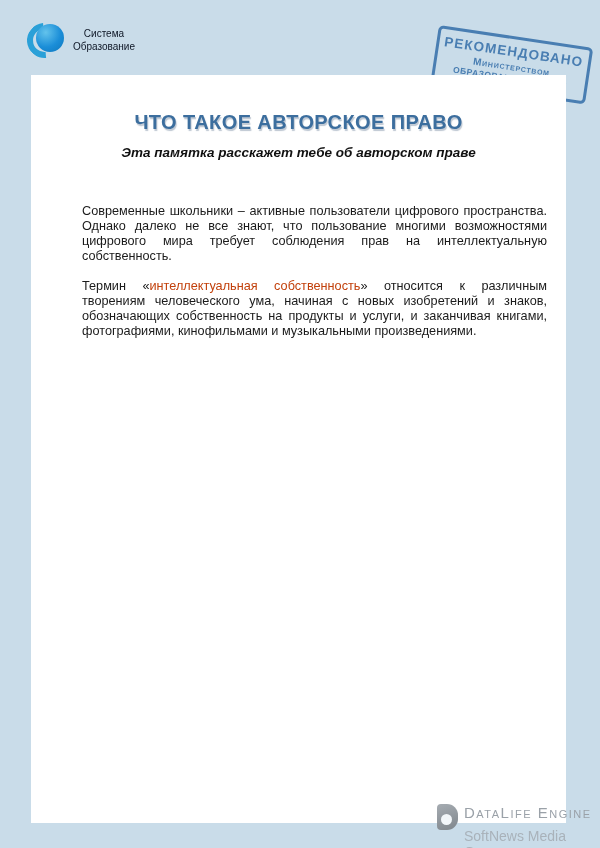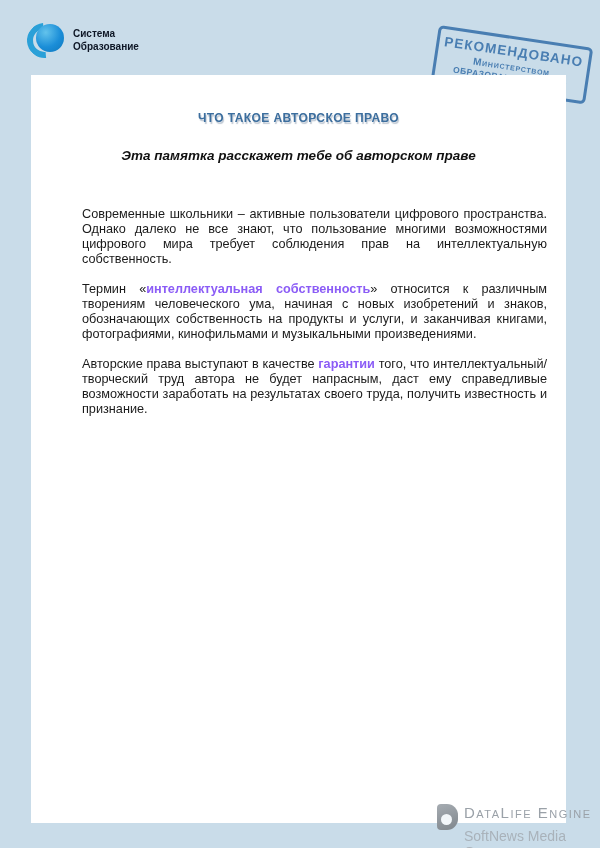--- a/index.html
+++ b/index.html
@@ -17,51 +17,51 @@
   .crescent {
     position:absolute; left:0; top:2px; width:23px; height:23px;
     border:6px solid #2aa0d8; border-radius:50%;
     border-top-color:transparent; border-right-color:transparent;
     transform:rotate(40deg);
   }
   .sphere {
     position:absolute; left:9px; top:3px; width:28px; height:28px; border-radius:50%;
     background:radial-gradient(circle at 35% 30%, #63c3ec, #1b8ed8 55%, #0d77bd);
   }
-  .brand-text { font-size:10px; font-weight:bold; color:#0e1726; line-height:1.3; }
+  .brand-text { font-size:10px; font-weight:normal; color:#0e1726; line-height:1.3;text-align:center; }
 
   
   .stamp {
     position:absolute; left:439px; top:25px; width:142px;
     padding:5px 4px 7px;
     border:3.5px solid #4077ae; border-radius:5px;
     transform:rotate(8.5deg); transform-origin:left top;
     text-align:center; color:#4077ae; opacity:0.93;
   }
   .stamp-l1 { font-size:13.5px; font-weight:bold; letter-spacing:1.1px; white-space:nowrap; }
   .stamp-l2 { font-size:10px; font-weight:bold; font-variant:small-caps; letter-spacing:0.8px; margin-top:2px; }
   .stamp-l3 { font-size:8.5px; font-weight:bold; letter-spacing:0.5px; margin-top:1px; white-space:nowrap; }
 
   
   .sheet { position:absolute; left:31px; top:75px; width:535px; height:748px; background:#ffffff; }
   .title {
     margin:36px 0 0; text-align:center;
-    font-size:12px; font-weight:bold; color:#3c6e9e; letter-spacing:0.4px;
+    font-size:20px; font-weight:bold; color:#3c6e9e; letter-spacing:0.4px;
     text-shadow:1px 1.5px 1px rgba(70,95,125,0.35);
   }
   .subtitle {
-    margin-top:23px; text-align:center;
+    margin-top:11px; text-align:center;
     font-style:italic; font-weight:bold; font-size:13.5px; color:#111111;
   }
   .bodytext { margin:44px 19px 0 51px; }
   .para {
     margin:0 0 15px; font-size:12.7px; line-height:15px; color:#1b1b1b;
     text-align:justify; text-align-last:left;
   }
-  .hl { color:#8b5cf6; font-weight:bold; }
+  .hl { color:#c2410c; font-weight:normal; }
 
   
   .watermark { position:absolute; left:437px; top:804px; display:flex; align-items:flex-start; gap:6px; }
   .d-icon {
     width:21px; height:26px; position:relative; flex:0 0 auto;
     background:linear-gradient(160deg,#a6acb2,#7f868c);
     border-radius:4px 11px 11px 4px;
   }
   .d-hole { position:absolute; left:4px; top:10px; width:11px; height:11px; background:#f2f6f9; border-radius:50%; }
   .wm-brand { font-size:15px; color:#9aa1a8; letter-spacing:1.5px; font-variant:small-caps; white-space:nowrap; }
@@ -88,21 +88,20 @@
     <div class="stamp-l2">Министерством</div>
     <div class="stamp-l3">ОБРАЗОВАНИЯ И НАУКИ</div>
   </div>
 
   <div class="sheet">
     <h1 class="title">ЧТО ТАКОЕ АВТОРСКОЕ ПРАВО</h1>
     <div class="subtitle">Эта памятка расскажет тебе об авторском праве</div>
     <div class="bodytext">
         <p class="para">Современные школьники – активные пользователи цифрового пространства. Однако далеко не все знают, что пользование многими возможностями цифрового мира требует соблюдения прав на интеллектуальную собственность.</p>
         <p class="para">Термин «<span class="hl">интеллектуальная собственность</span>» относится к различным творениям человеческого ума, начиная с новых изобретений и знаков, обозначающих собственность на продукты и услуги, и заканчивая книгами, фотографиями, кинофильмами и музыкальными произведениями.</p>
-        <p class="para">Авторские права выступают в качестве <span class="hl">гарантии</span> того, что интеллектуальный/творческий труд автора не будет напрасным, даст ему справедливые возможности заработать на результатах своего труда, получить известность и признание.</p>
       </div>
   </div>
 
   <div class="watermark">
     <div class="d-icon">
       <span class="d-hole"></span>
     </div>
     <div>
       <div class="wm-brand">DataLife Engine</div>
       <div class="wm-sub">SoftNews Media Group</div>

